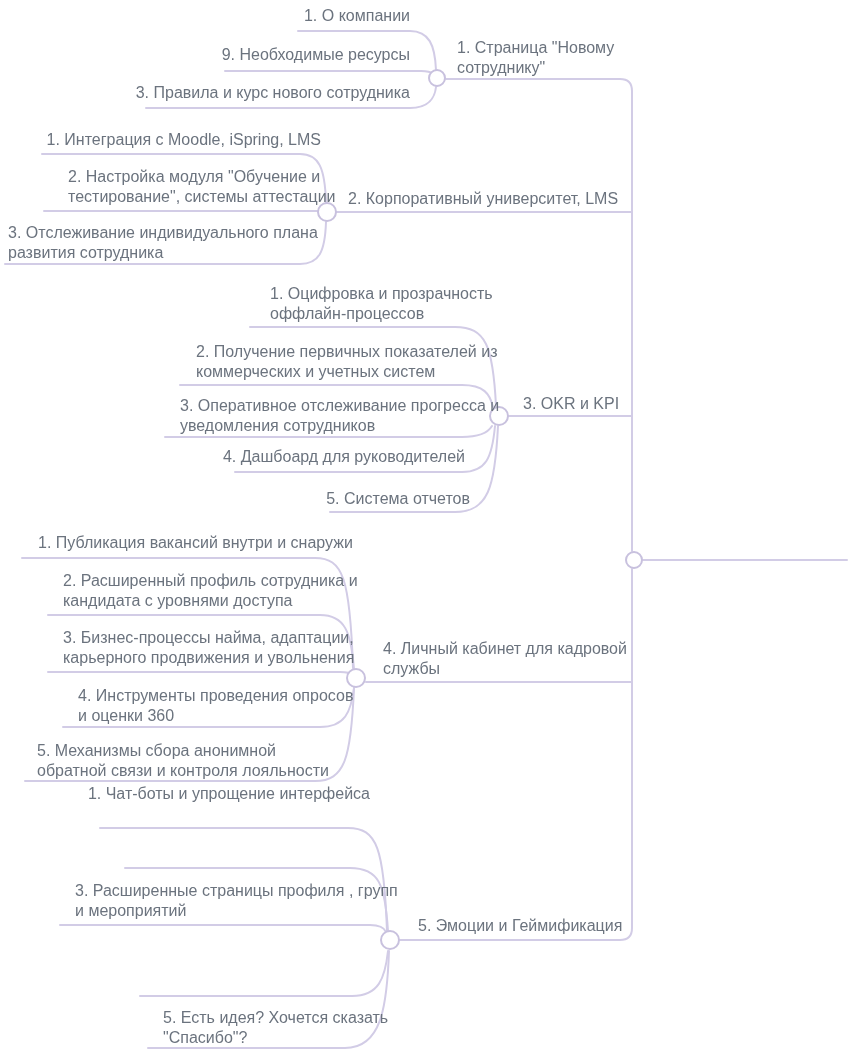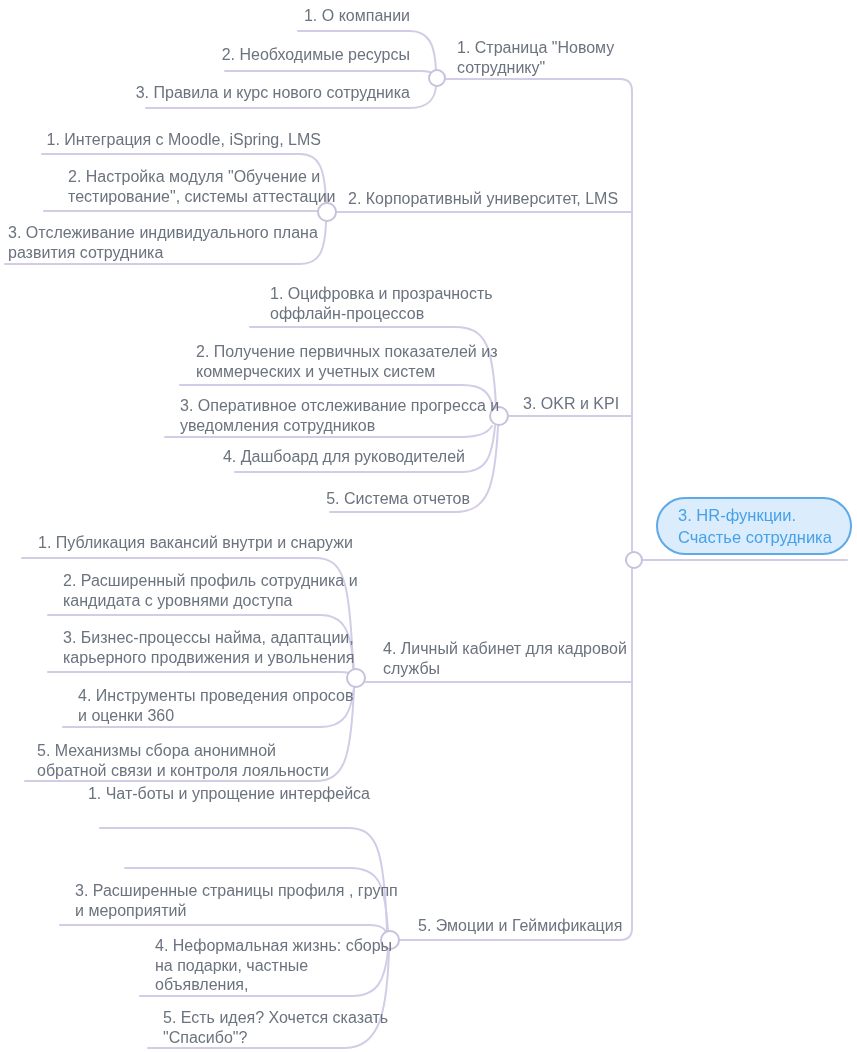--- a/index.html
+++ b/index.html
@@ -73,21 +73,21 @@
 
     <circle cx="437" cy="78" r="8"></circle>
     <circle cx="327" cy="212" r="9"></circle>
     <circle cx="499" cy="416" r="9"></circle>
     <circle cx="356" cy="678" r="9"></circle>
     <circle cx="390" c0="0" cy="940" r="9"></circle>
     <circle cx="634" cy="560" r="8"></circle>
   </svg>
 
   <div class="node-label ra" style="right:447px;top:6px;">1. О компании</div>
-  <div class="node-label ra" style="right:447px;top:45px;">2. Необходимые ресурсы</div>
+  <div class="node-label ra" style="right:447px;top:45px;">9. Необходимые ресурсы</div>
   <div class="node-label ra" style="right:447px;top:83px;">3. Правила и курс нового сотрудника</div>
   <div class="node-label" style="left:457px;top:38px;">1. Страница "Новому
 сотруднику"</div>
 
   <div class="node-label ra" style="right:536px;top:130px;">1. Интеграция с Moodle, iSpring, LMS</div>
   <div class="node-label" style="left:68px;top:167px;">2. Настройка модуля "Обучение и
 тестирование", системы аттестации</div>
   <div class="node-label" style="left:8px;top:223px;">3. Отслеживание индивидуального плана
 развития сотрудника</div>
   <div class="node-label" style="left:348px;top:189px;">2. Корпоративный университет, LMS</div>
@@ -110,25 +110,18 @@
   <div class="node-label" style="left:78px;top:686px;">4. Инструменты проведения опросов
 и оценки 360</div>
   <div class="node-label" style="left:37px;top:741px;">5. Механизмы сбора анонимной
 обратной связи и контроля лояльности</div>
   <div class="node-label" style="left:383px;top:639px;">4. Личный кабинет для кадровой
 службы</div>
 
   <div class="node-label ra" style="right:487px;top:784px;">1. Чат-боты и упрощение интерфейса</div>
   <div class="node-label" style="left:75px;top:881px;">3. Расширенные страницы профиля , групп
 и мероприятий</div>
-  <div class="node-label" style="left:155px;top:936px;">4. Неформальная жизнь: сборы
-на подарки, частные
-объявления,</div>
   <div class="node-label" style="left:163px;top:1008px;">5. Есть идея? Хочется сказать
 "Спасибо"?</div>
   <div class="node-label" style="left:418px;top:916px;">5. Эмоции и Геймификация</div>
 
-  <div class="central-node">
-    <span class="central-text">3. HR-функции.
-Счастье сотрудника</span>
-  </div>
 
 </div>
 
 </body></html>

